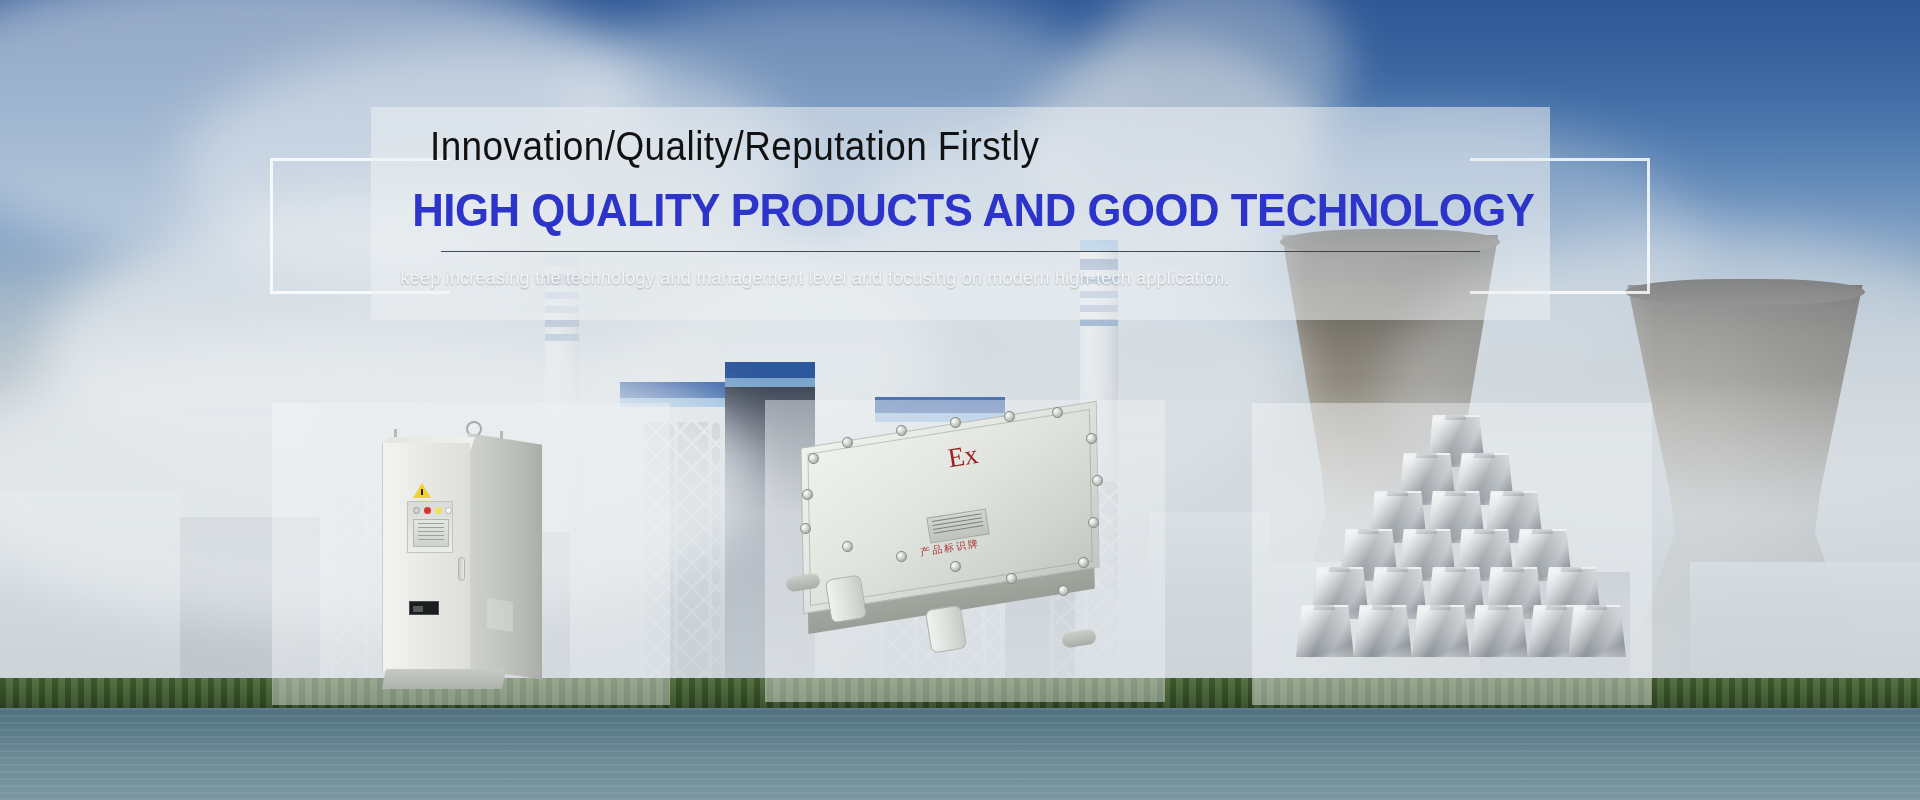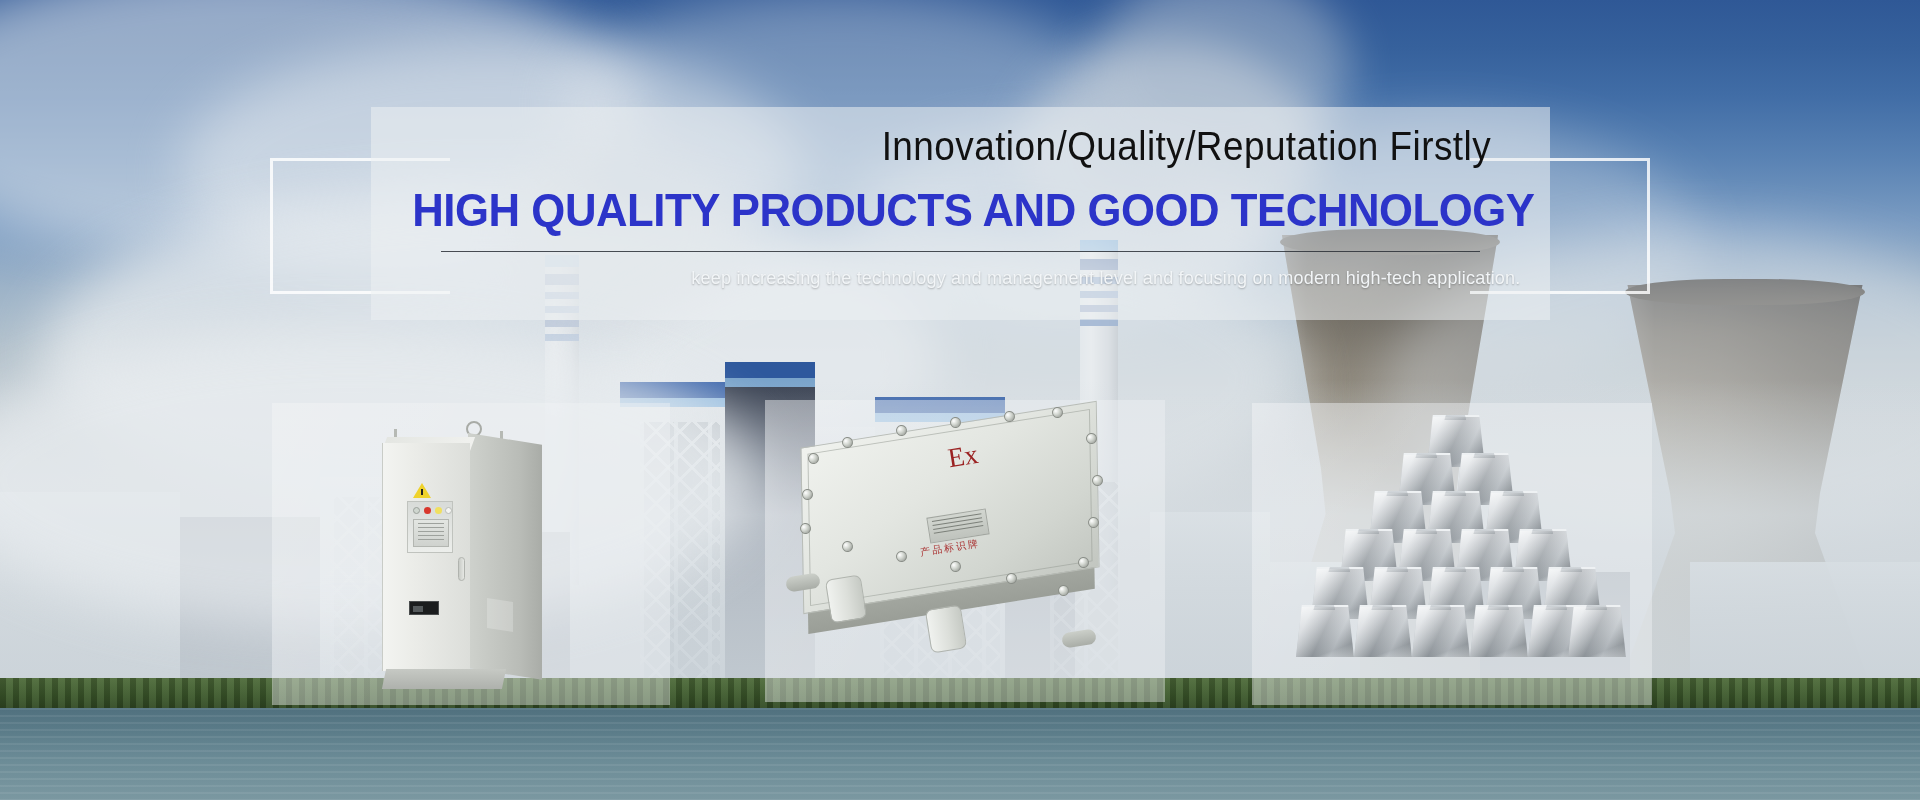--- a/index.html
+++ b/index.html
@@ -119,21 +119,21 @@
   .water::after{
     content:""; position:absolute; inset:0;
     background:repeating-linear-gradient(to bottom, rgba(255,255,255,.07) 0 2px, transparent 2px 7px);
   }
 
   
   .banner {
     position:absolute; left:371px; top:107px; width:1179px; height:213px;
     background:rgba(236,240,243,.55);
   }
-  .banner-inner { position:relative; width:100%; height:100%; text-align:right;text-decoration:underline; }
+  .banner-inner { position:relative; width:100%; height:100%; text-align:left;text-decoration:underline; }
 
   .tagline {
     position:absolute; left:0; right:0; top:16px;
     font-family:"Liberation Sans", sans-serif;
     font-size:41px; font-weight:400; color:#111; letter-spacing:.5px;
     transform:scaleX(.9); white-space:nowrap;
   }
   .headline {
     position:absolute; left:0; right:0; top:75px;
     font-family:"Liberation Sans", sans-serif;

